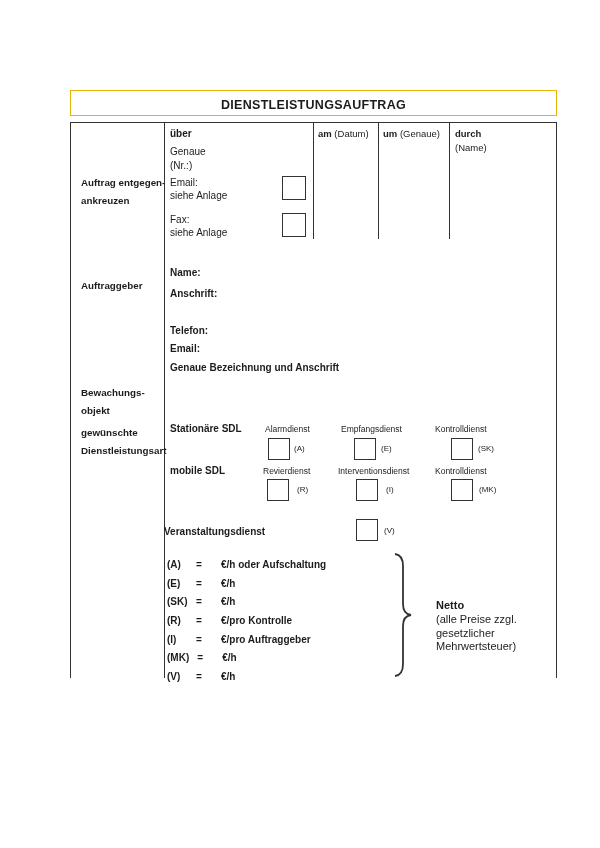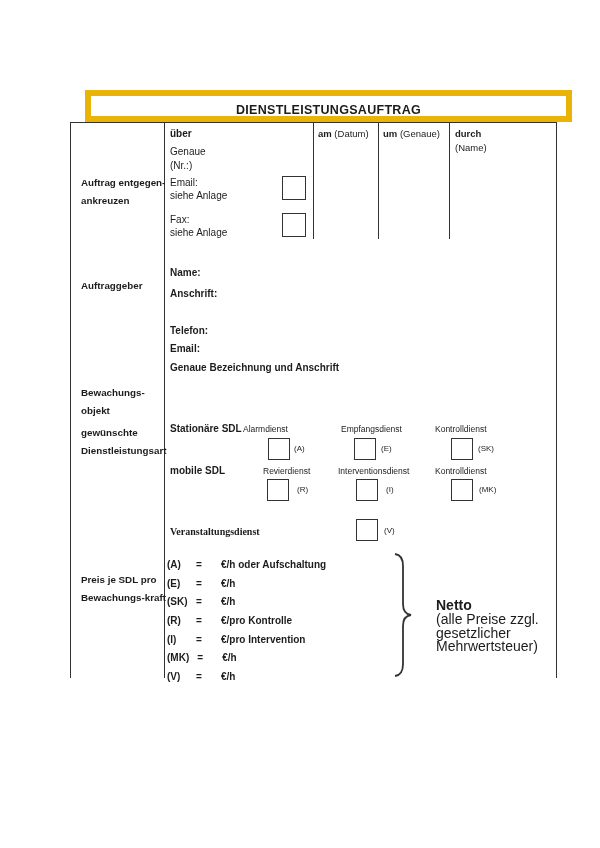--- a/index.html
+++ b/index.html
@@ -8,22 +8,22 @@
     font-family:"Liberation Sans","DejaVu Sans",sans-serif;color:#1c1c1c;
     overflow:hidden;
   }
   .abs{position:absolute;white-space:nowrap;}
   .b{font-weight:bold;margin-top:17px;}
   .vline{position:absolute;width:1px;background:#333;}
   .hline{position:absolute;height:1px;background:#333;}
   .checkbox{position:absolute;width:22px;height:22px;border:1.5px solid #333;background:#fff;box-sizing:border-box;}
   .checkbox.lg{width:24px;height:24px;}
   .title-box{
-    position:absolute;left:70px;top:90px;width:487px;height:32px;
-    border:6px solid #eab308;box-sizing:border-box;text-align:center;margin-left:15px;
+    position:absolute;left:70px;top:90px;width:487px;height:26px;
+    border:1px solid #eab308;box-sizing:border-box;text-align:center;
   }
   .title-box .title{font-size:12.5px;font-weight:bold;letter-spacing:.3px;padding-top:7px;}
   .main-table{
     position:absolute;left:70px;top:122px;width:487px;height:556px;
     border:1px solid #333;border-bottom:none;box-sizing:border-box;
   }
   .footer-table{
     position:absolute;left:63px;top:678px;width:499px;height:58px;
     border:1.5px solid #333;box-sizing:border-box;
   }
@@ -31,21 +31,21 @@
   .t10b{font-size:10px;line-height:13px;font-weight:bold;}
   .lbl{font-size:9.8px;line-height:17.5px;font-weight:bold;}
   .note{font-size:9.8px;line-height:17.5px;}
   .svc{font-size:8.5px;}
   .code{font-size:8px;}
   .hdr{font-size:9.5px;line-height:14px;}
   .price-rows{position:absolute;left:96px;top:436px;}
   .price-row{display:flex;height:18.7px;font-size:10px;font-weight:bold;align-items:flex-start;}
   .price-key{display:inline-block;min-width:21px;}
   .price-eq{display:inline-block;width:33px;padding-left:8px;box-sizing:border-box;}
-  .netto{font-size:14px;line-height:13.8px;white-space:nowrap;}
+  .netto{font-size:11px;line-height:13.8px;white-space:nowrap;}
   .fill-cell{position:absolute;background:transparent;}
   .f-lbl1{font-size:10px;line-height:15px;font-weight:bold;}
   .f-lbl2{font-size:9.5px;line-height:12px;font-weight:bold;}
 </style>
 </head>
 <body>
 
 <div class="page">
 
   <div class="title-box">
@@ -99,49 +99,45 @@
       <div>Bewachungs-</div>
       <div>objekt</div>
     </div>
 
     <div class="abs lbl" style="left:10px;top:301px;">
       <div>gewünschte</div>
       <div>Dienstleistungsart</div>
     </div>
 
     <div class="abs t10b" style="left:99px;top:299px;">Stationäre SDL</div>
-    <div class="abs svc" style="left:172px;top:301px;">Alarmdienst</div>
+    <div class="abs svc" style="left:194px;top:301px;">Alarmdienst</div>
     <div class="abs svc" style="left:270px;top:301px;">Empfangsdienst</div>
     <div class="abs svc" style="left:364px;top:301px;">Kontrolldienst</div>
     <div class="checkbox" style="left:197px;top:315px;"></div>
     <div class="checkbox" style="left:283px;top:315px;"></div>
     <div class="checkbox" style="left:380px;top:315px;"></div>
     <div class="abs code" style="left:223px;top:321px;">(A)</div>
     <div class="abs code" style="left:310px;top:321px;">(E)</div>
     <div class="abs code" style="left:407px;top:321px;">(SK)</div>
 
     <div class="abs t10b" style="left:99px;top:341px;">mobile SDL</div>
     <div class="abs svc" style="left:192px;top:343px;">Revierdienst</div>
     <div class="abs svc" style="left:267px;top:343px;">Interventionsdienst</div>
     <div class="abs svc" style="left:364px;top:343px;">Kontrolldienst</div>
     <div class="checkbox" style="left:196px;top:356px;"></div>
     <div class="checkbox" style="left:285px;top:356px;"></div>
     <div class="checkbox" style="left:380px;top:356px;"></div>
     <div class="abs code" style="left:226px;top:362px;">(R)</div>
     <div class="abs code" style="left:315px;top:362px;">(I)</div>
     <div class="abs code" style="left:408px;top:362px;">(MK)</div>
 
-    <div class="abs t10b" style="left:99px;top:402px;font-family:Liberation Serif, serif;">Veranstaltungsdienst</div>
+    <div class="abs t10b" style="left:93px;top:402px;">Veranstaltungsdienst</div>
     <div class="checkbox" style="left:285px;top:396px;"></div>
     <div class="abs code" style="left:313px;top:403px;">(V)</div>
 
-    <div class="abs lbl" style="left:10px;top:448px;">
-      <div>Preis je SDL pro</div>
-      <div>Bewachungs-kraft</div>
-    </div>
 
     <div class="price-rows">
       <div class="price-row">
           <span class="price-key">(A)</span>
           <span class="price-eq">=</span>
           <span>€/h oder Aufschaltung</span>
         </div>
       <div class="price-row">
           <span class="price-key">(E)</span>
           <span class="price-eq">=</span>
@@ -153,21 +149,21 @@
           <span>€/h</span>
         </div>
       <div class="price-row">
           <span class="price-key">(R)</span>
           <span class="price-eq">=</span>
           <span>€/pro Kontrolle</span>
         </div>
       <div class="price-row">
           <span class="price-key">(I)</span>
           <span class="price-eq">=</span>
-          <span>€/pro Intervention</span>
+          <span>€/pro Auftraggeber</span>
         </div>
       <div class="price-row">
           <span class="price-key">(MK)</span>
           <span class="price-eq">=</span>
           <span>€/h</span>
         </div>
       <div class="price-row">
           <span class="price-key">(V)</span>
           <span class="price-eq">=</span>
           <span>€/h</span>

